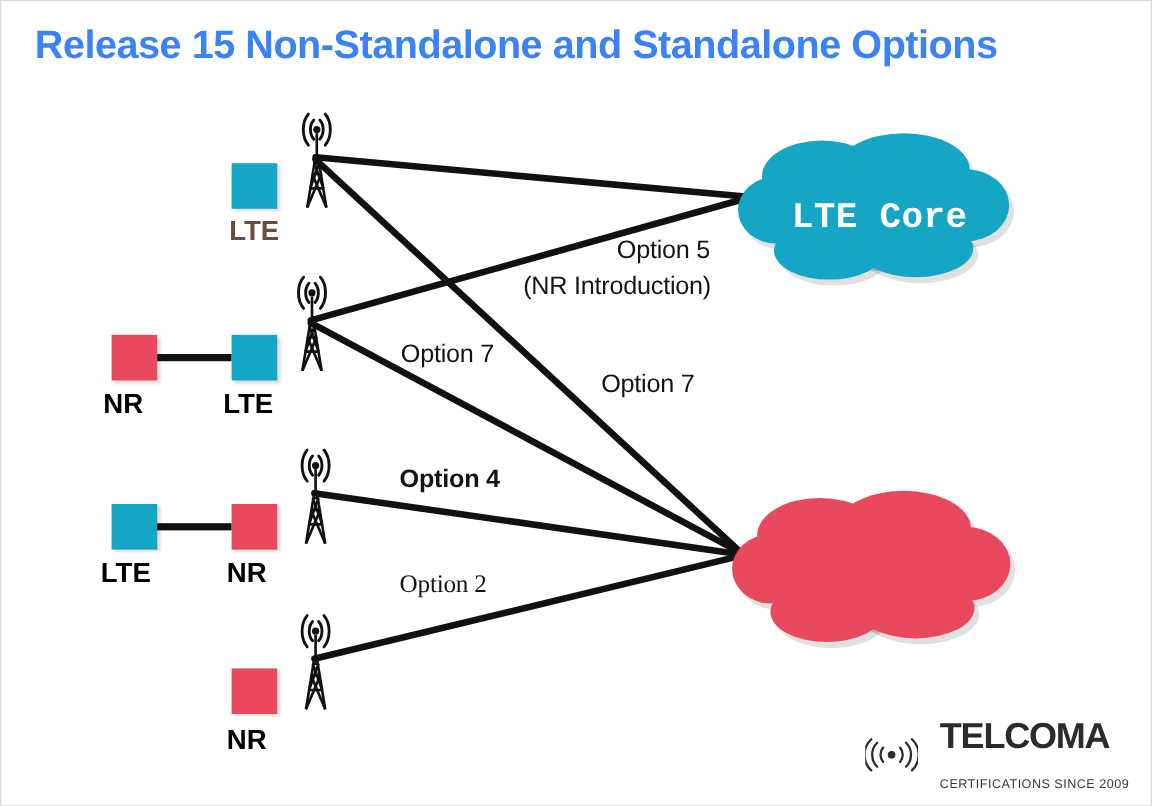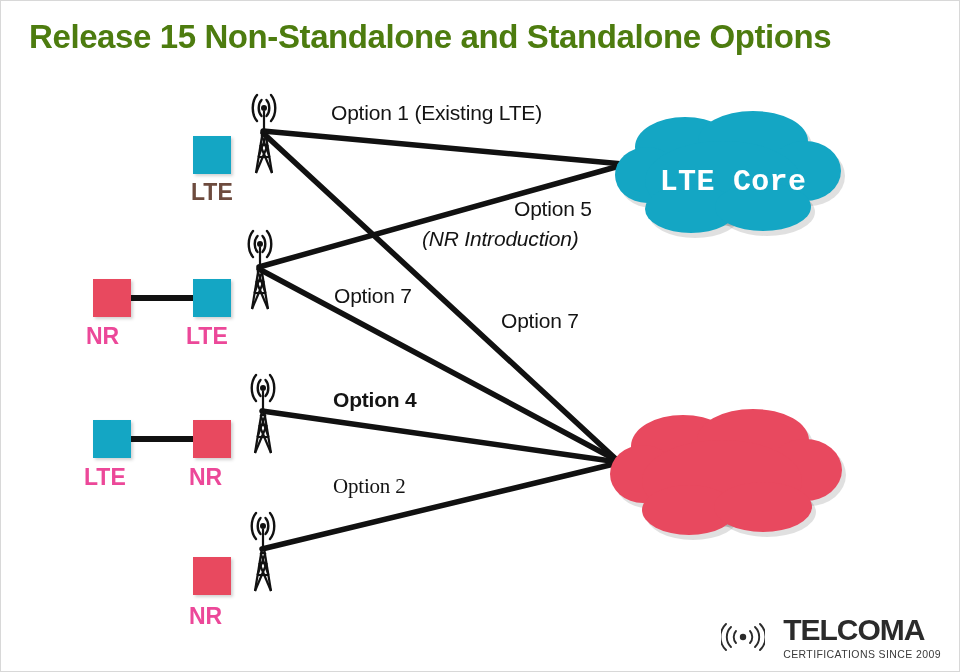--- a/index.html
+++ b/index.html
@@ -21,21 +21,21 @@
     overflow: hidden;
   }
   #title {
     position: absolute;
     left: 28px;
     top: 16px;
     width: 910px;
     font-size: 33px;
     font-weight: bold;
     letter-spacing: -0.4px;
-    color: #4d7c0f;
+    color: #3b82f6;
     line-height: 40px;
     white-space: nowrap;
   }
   #edges {
     position: absolute;
     left: 0;
     top: 0;
     width: 960px;
     height: 672px;
     pointer-events: none;
@@ -43,21 +43,21 @@
   .node-box {
     position: absolute;
     width: 38px;
     height: 38px;
     box-shadow: 2px 2px 3px rgba(0,0,0,0.18);
   }
   .node-label {
     position: absolute;
     font-size: 23px;
     font-weight: bold;
-    color: #ec4899;
+    color: #000000;
     white-space: nowrap;
     letter-spacing: 0px;
   }
   .node-label.muted { color: #6d4b3e; }
   .link-bar {
     position: absolute;
     height: 6px;
     background: #111111;
   }
   .tower {
@@ -98,21 +98,21 @@
   #logo-name {
     font-size: 30px;
     font-weight: bold;
     color: #2b2b2b;
     letter-spacing: -1px;
   }
   #logo-tag {
     font-size: 10.5px;
     color: #3a3a3a;
     letter-spacing: 0.4px;
-    margin-top: 4px;
+    margin-top: 20px;
   }
 </style>
 </head>
 <body>
 
 <div id="slide">
 
   <div id="title">Release 15 Non-Standalone and Standalone Options</div>
 
   <svg id="edges" viewBox="0 0 960 672" xmlns="http://www.w3.org/2000/svg">
@@ -229,23 +229,22 @@
         <line x1="23.2" y1="58" x2="30.8" y2="58"></line>
         <line x1="24.6" y1="48" x2="29.4" y2="48"></line>
         <line x1="21.5" y1="70" x2="29.4" y2="48"></line>
         <line x1="32.5" y1="70" x2="24.6" y2="48"></line>
         <line x1="19" y1="86" x2="30.8" y2="58"></line>
         <line x1="35" y1="86" x2="23.2" y2="58"></line>
       </g>
     </svg>
   </div>
 
-  <div class="opt-label" style="left:330px; top:100px;">Option 1 (Existing LTE)</div>
   <div class="opt-label" style="left:513px; top:196px;">Option 5</div>
-  <div class="opt-label" style="left:421px; top:226px;font-style:italic;">(NR Introduction)</div>
+  <div class="opt-label" style="left:435px; top:226px;">(NR Introduction)</div>
   <div class="opt-label" style="left:333px; top:283px;">Option 7</div>
   <div class="opt-label" style="left:500px; top:308px;">Option 7</div>
   <div class="opt-label" style="left:332px; top:387px;font-weight:bold;">Option 4</div>
   <div class="opt-label" style="left:332px; top:473px;font-family:Liberation Serif, serif;">Option 2</div>
 
   <div class="cloud" style="left:612px; top:108px; width:240px; height:135px;">
     <svg viewBox="0 0 240 135" xmlns="http://www.w3.org/2000/svg">
       <g transform="translate(4,5)" fill="rgba(0,0,0,0.12)">
         <ellipse cx="72" cy="38" rx="50" ry="30"></ellipse>
         <ellipse cx="140" cy="32" rx="55" ry="30"></ellipse>

